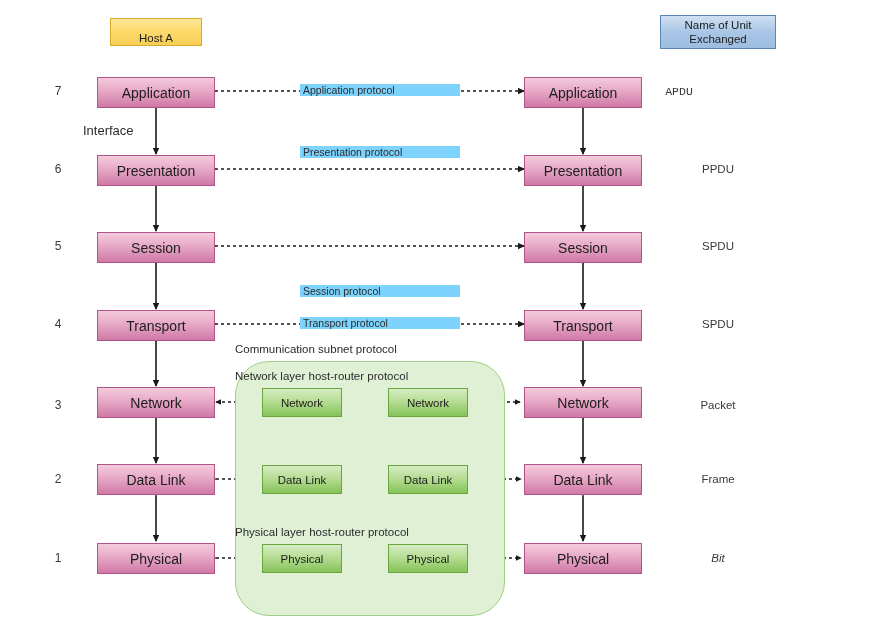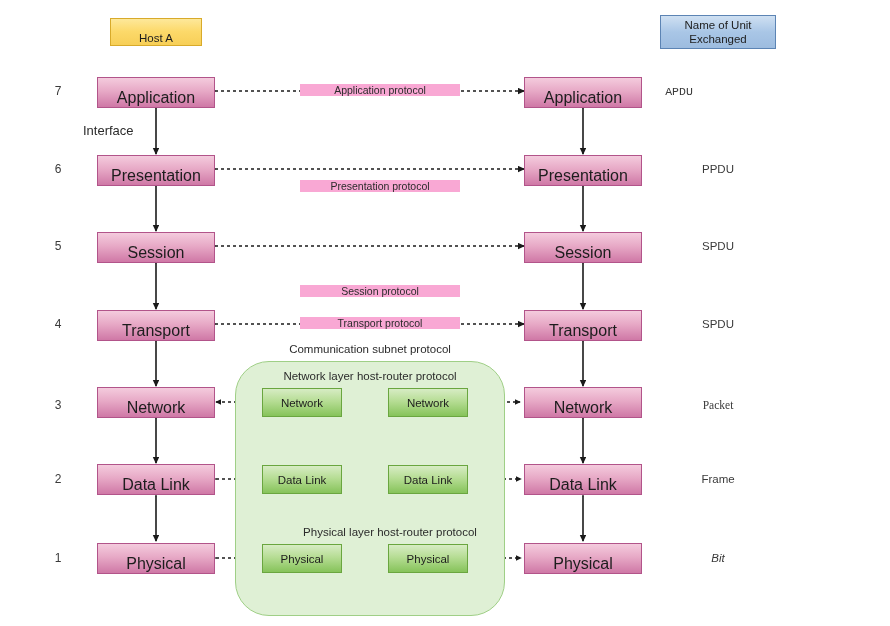--- a/index.html
+++ b/index.html
@@ -24,22 +24,22 @@
     background:linear-gradient(to bottom,#fde89a 0%,#fcd96a 48%,#f7cf57 100%);
     border:1px solid #d8aa2a;
   }
   .hdr-blue{
     background:linear-gradient(to bottom,#cfe0f2 0%,#a9c6e6 50%,#9dbcdf 100%);
     border:1px solid #5c84b4;
   }
 
   
   .layer-box{
-    display:flex;align-items:flex-end;justify-content:center;
-    font-size:16px;color:#1d1d1d;
+    display:flex;align-items:center;justify-content:center;
+    font-size:14px;color:#1d1d1d;
     background:linear-gradient(to bottom,#f4cbdd 0%,#e7a9c6 45%,#cf78a6 100%);
     border:1px solid #b2548a;
   }
 
   
   .layer-num{
     font-size:12px;color:#3a3a3a;text-align:center;
   }
   .unit-label{
     font-size:11.5px;color:#3a3a3a;text-align:center;
@@ -48,36 +48,36 @@
     font-size:13px;color:#2b2b2b;
   }
 
   
   .subnet{
     background:#dff0d5;
     border:1.5px solid #9fcf86;
     border-radius:34px;
   }
   .subnet-caption{
-    font-size:11.5px;color:#2b2b2b;text-align:center;width:100%;
+    font-size:11.5px;color:#2b2b2b;text-align:left;width:100%;
   }
   .router-box{
     display:flex;align-items:center;justify-content:center;
     font-size:11.5px;color:#1d1d1d;
     background:linear-gradient(to bottom,#d7ecc4 0%,#b6dd94 45%,#86c35a 100%);
     border:1px solid #6aa63f;
   }
 
   
   #arrows{position:absolute;left:0;top:0;width:890px;height:626px;
           pointer-events:none;}
 
   .proto-label{
     font-size:10.5px;color:#2b2b2b;
-    background:#f9a8d4;padding:0 3px;text-align:center;white-space:nowrap;
+    background:#7dd3fc;padding:0 3px;white-space:nowrap;
   }
 </style>
 </head>
 <body>
 
 <div id="stage">
 
   <svg id="arrows" viewBox="0 0 890 626" xmlns="http://www.w3.org/2000/svg">
     <defs>
       <marker id="ah" markerWidth="7" markerHeight="7" refX="6" refY="3.2" orient="auto" markerUnits="userSpaceOnUse">
@@ -188,29 +188,29 @@
     <span>Network</span>
   </div>
   <div class="abs layer-box" style="left:524px;top:464px;width:118px;height:31px;">
     <span>Data Link</span>
   </div>
   <div class="abs layer-box" style="left:524px;top:543px;width:118px;height:31px;">
     <span>Physical</span>
   </div>
 
   <div class="abs proto-label" style="left:300px;top:84px;width:160px;">Application protocol</div>
-  <div class="abs proto-label" style="left:300px;top:180px;width:160px;">Presentation protocol</div>
+  <div class="abs proto-label" style="left:300px;top:146px;width:160px;">Presentation protocol</div>
   <div class="abs proto-label" style="left:300px;top:239px;width:160px;margin-top:46px;">Session protocol</div>
   <div class="abs proto-label" style="left:300px;top:317px;width:160px;">Transport protocol</div>
 
   <div class="abs unit-label" style="left:621px;top:85px;width:116px;font-family:Liberation Mono, monospace;">APDU</div>
   <div class="abs unit-label" style="left:660px;top:163px;width:116px;">PPDU</div>
   <div class="abs unit-label" style="left:660px;top:240px;width:116px;">SPDU</div>
   <div class="abs unit-label" style="left:660px;top:318px;width:116px;">SPDU</div>
-  <div class="abs unit-label" style="left:660px;top:399px;width:116px;font-family:Liberation Serif, serif;">Packet</div>
+  <div class="abs unit-label" style="left:660px;top:399px;width:116px;">Packet</div>
   <div class="abs unit-label" style="left:660px;top:473px;width:116px;">Frame</div>
   <div class="abs unit-label" style="left:660px;top:552px;width:116px;font-style:italic;">Bit</div>
 
   <div class="abs subnet-caption" style="left:235px;top:343px;width:270px;">Communication subnet protocol</div>
 
   <div class="abs subnet" style="left:235px;top:361px;width:270px;height:255px;"></div>
 
   <div class="abs subnet-caption" style="left:235px;top:370px;width:270px;">Network layer host-router protocol</div>
   <div class="abs router-box" style="left:262px;top:388px;width:80px;height:29px;">
     <span>Network</span>
@@ -219,21 +219,21 @@
     <span>Network</span>
   </div>
 
   <div class="abs router-box" style="left:262px;top:465px;width:80px;height:29px;">
     <span>Data Link</span>
   </div>
   <div class="abs router-box" style="left:388px;top:465px;width:80px;height:29px;">
     <span>Data Link</span>
   </div>
 
-  <div class="abs subnet-caption" style="left:235px;top:526px;width:270px;padding-left:40px;">Physical layer host-router protocol</div>
+  <div class="abs subnet-caption" style="left:235px;top:526px;width:270px;">Physical layer host-router protocol</div>
   <div class="abs router-box" style="left:262px;top:544px;width:80px;height:29px;">
     <span>Physical</span>
   </div>
   <div class="abs router-box" style="left:388px;top:544px;width:80px;height:29px;">
     <span>Physical</span>
   </div>
 
 
 </div>
 

